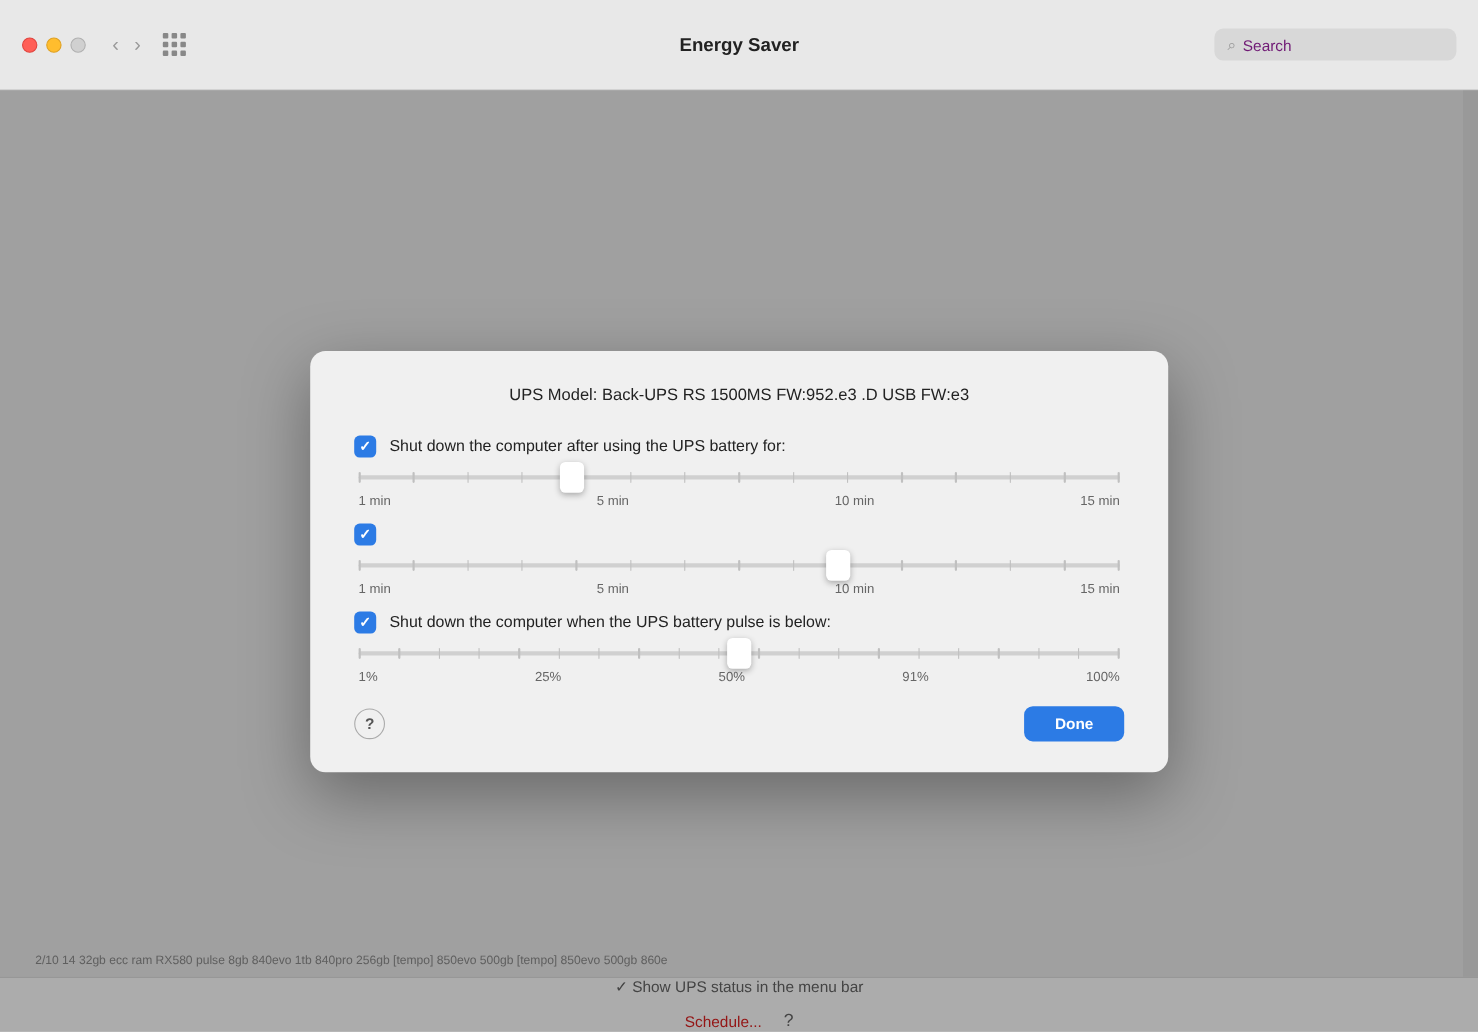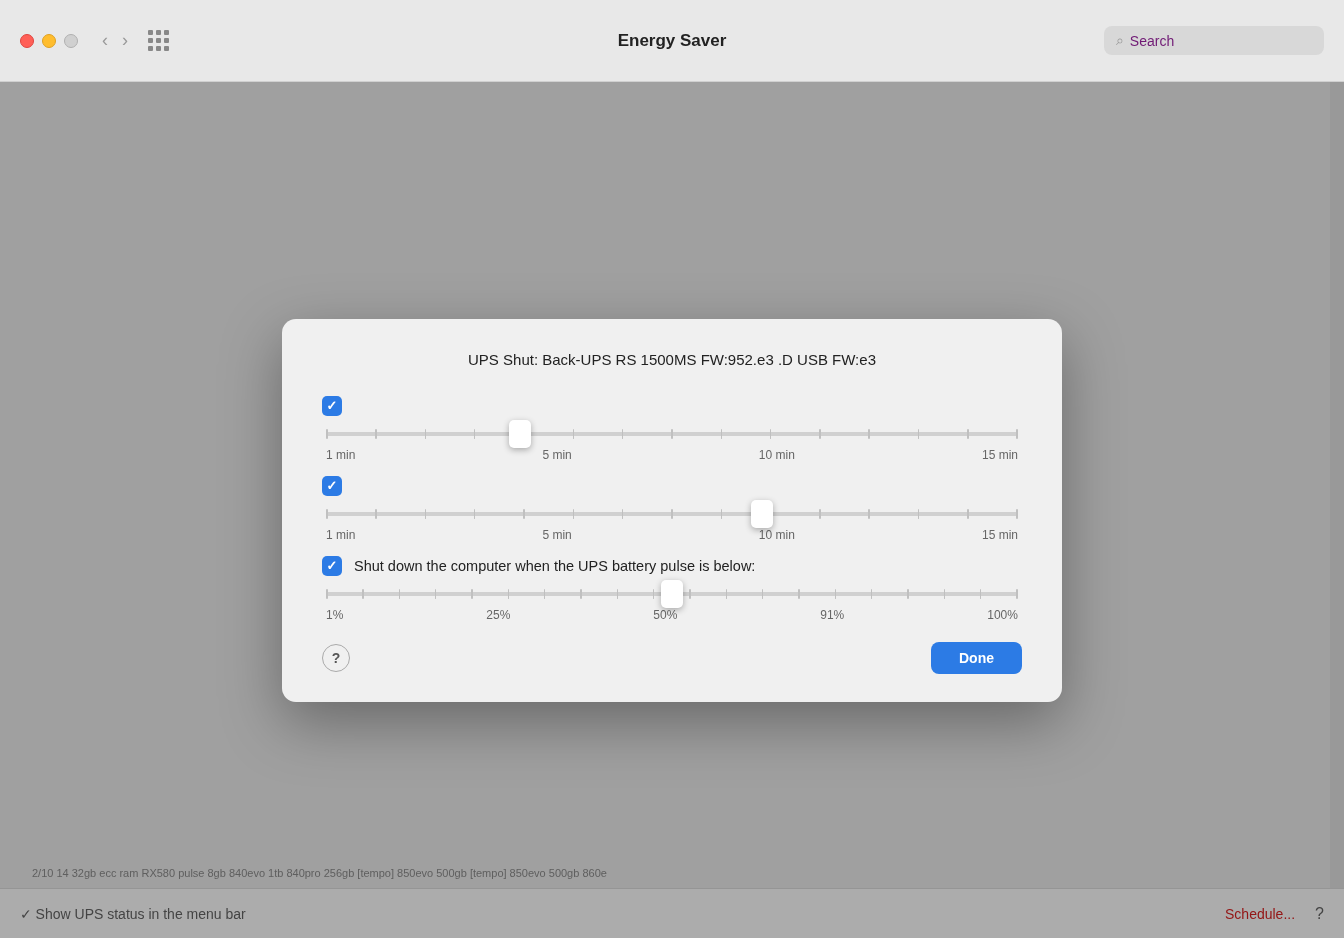--- a/index.html
+++ b/index.html
@@ -120,20 +120,21 @@
       bottom: 0;
       left: 0;
       width: 100%;
       height: 50px;
       background: #d8d8d8;
       border-top: 1px solid #bbb;
       display: flex;
       align-items: center;
       padding: 0 20px;
       justify-content: space-between;
+      flex-direction: column;
     }
 
     .bg-show-ups {
       font-size: 14px;
       color: #555;
     }
 
     .bg-schedule {
       font-size: 14px;
       color: #b91c1c;
@@ -369,26 +370,27 @@
     <div style="display:flex;gap:20px;align-items:center;">
       <span class="bg-schedule">Schedule...</span>
       <span class="bg-help">?</span>
     </div>
   </div>
 </div>
 
 <div class="modal-overlay">
   <div class="modal">
 
-    <div class="modal-title">UPS Shut:  Back-UPS RS 1500MS FW:952.e3 .D USB FW:e3</div>
+    <div class="modal-title">UPS Model:  Back-UPS RS 1500MS FW:952.e3 .D USB FW:e3</div>
 
     <div class="checkbox-row section-gap">
       <div class="checkbox">
         <span class="checkbox-check">✓</span>
       </div>
+      <span class="checkbox-label">Shut down the computer after using the UPS battery for:</span>
     </div>
 
     <div class="slider-container">
       <div class="slider-track">
         <div class="slider-rail">
 
           <div class="ticks-row">
             <div class="tick-mark"></div>
               <div class="tick-mark"></div>
               <div class="tick-mark"></div>

